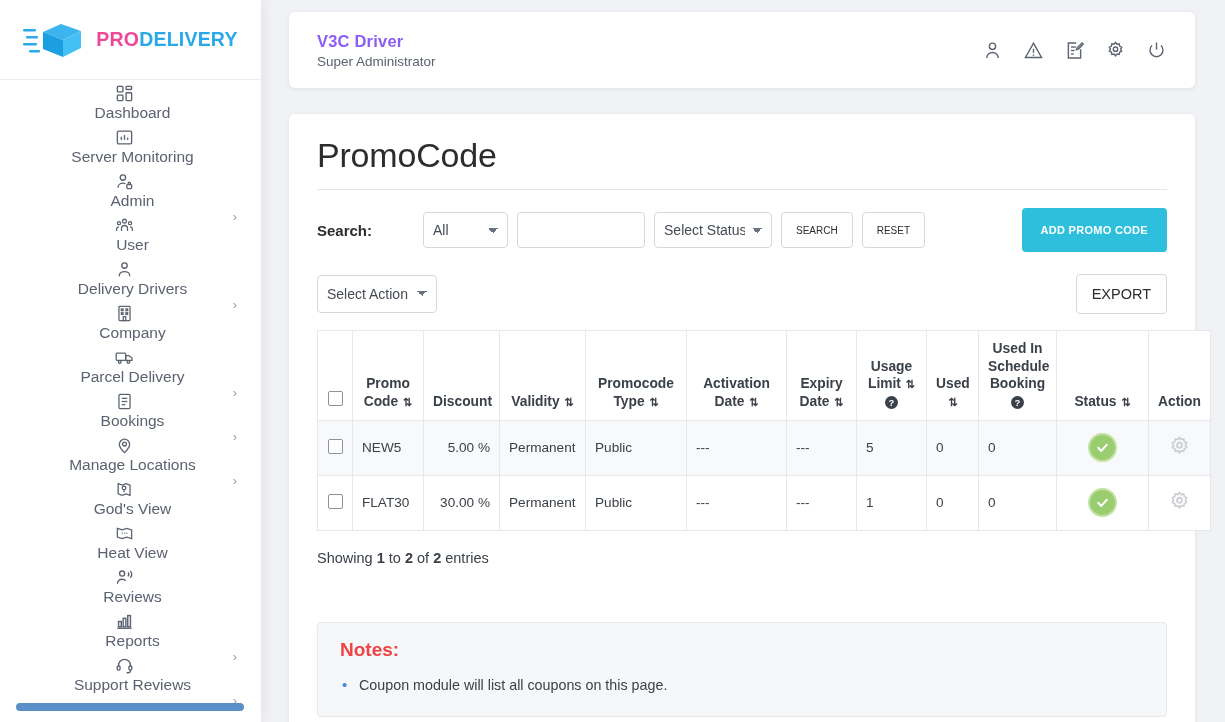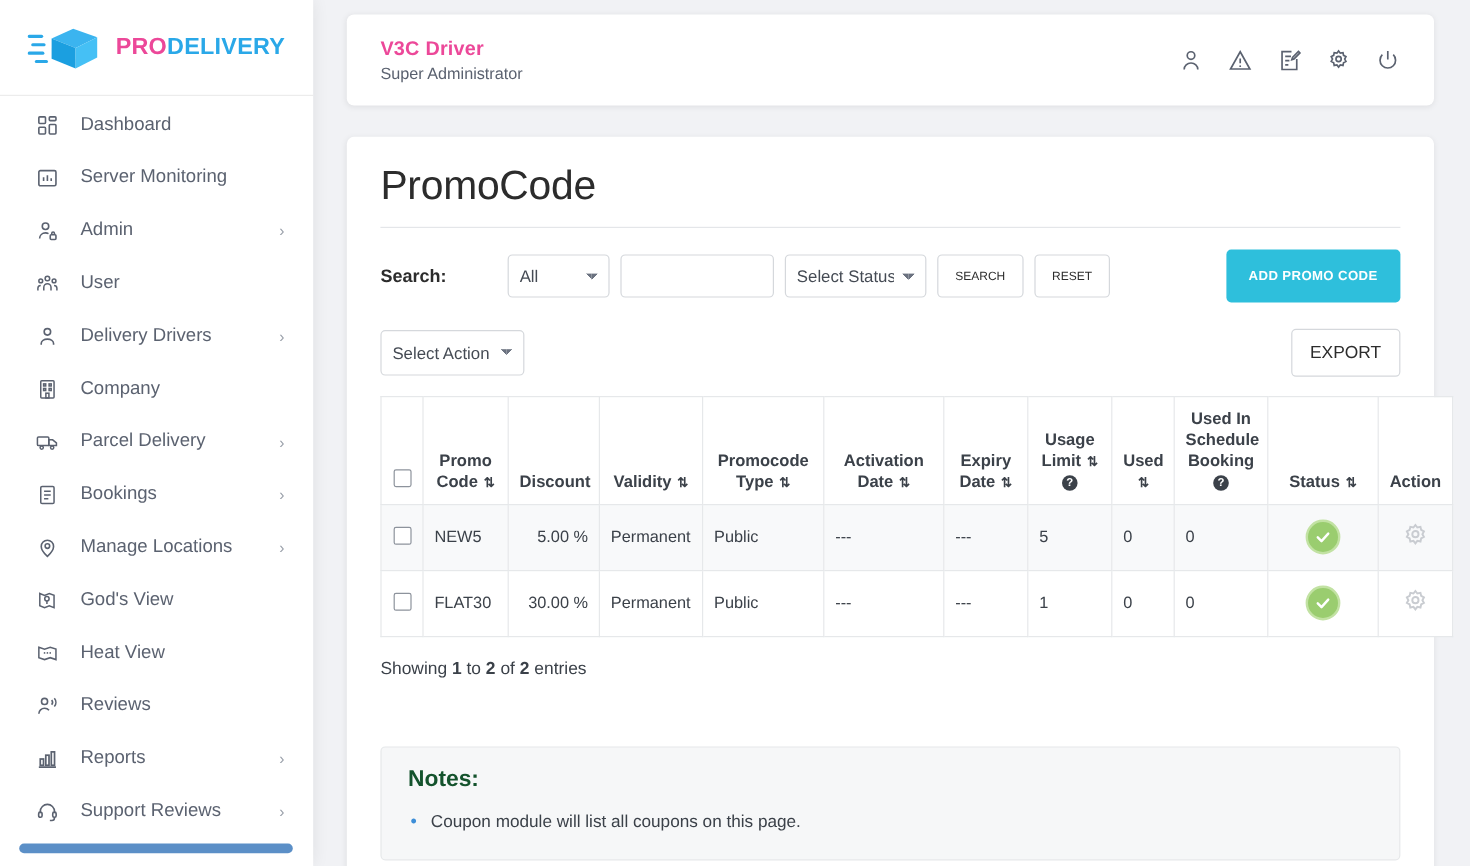--- a/index.html
+++ b/index.html
@@ -31,20 +31,21 @@
   .brand-text .pro { color: #ec4899; }
   .brand-text .delivery { color: #2aa8e8; }
 
   .nav { padding-top: 2px; }
   .nav-item {
     display: flex; align-items: center;
     height: 44px; padding: 0 24px 0 28px;
     color: #5b6270; font-size: 15.5px;
     cursor: pointer; position: relative;
     white-space: nowrap;
+    flex-direction: column;
   }
   .nav-item .ico {
     width: 22px; height: 22px; margin-right: 17px;
     flex: 0 0 22px; display: flex; align-items: center; justify-content: center;
     color: #5b6270;
   }
   .nav-item .ico svg { width: 19px; height: 19px; display: block; }
   .nav-item .label { flex: 1 1 auto; }
   .nav-item .caret {
     font-size: 13px; color: #9aa0aa; margin-left: auto;
@@ -67,21 +68,21 @@
 
   .topbar {
     background: #fff; border-radius: 6px;
     height: 76px;
     display: flex; align-items: center;
     padding: 0 28px 0 28px;
     box-shadow: 0 1px 5px rgba(0,0,0,.08);
     margin-bottom: 26px;
   }
   .topbar-titles { display: flex; flex-direction: column; gap: 3px; }
-  .topbar-title { color: #ec4899; font-size: 16.5px; font-weight: bold; letter-spacing: .2px; }
+  .topbar-title { color: #8b5cf6; font-size: 16.5px; font-weight: bold; letter-spacing: .2px; }
   .topbar-sub { color: #5b6270; font-size: 13.5px; }
   .topbar-icons { margin-left: auto; display: flex; align-items: center; gap: 20px; }
   .topbar-icons .tico { color: #5b6270; cursor: pointer; display:flex; }
   .topbar-icons .tico svg { width: 21px; height: 21px; display: block; }
 
   .card {
     background: #fff; border-radius: 6px;
     box-shadow: 0 1px 5px rgba(0,0,0,.08);
     padding: 22px 28px 20px 28px;
   }
@@ -183,21 +184,21 @@
   .showing b { font-weight: bold; }
 
   
   .notes {
     margin-top: 56px;
     background: #f6f7f8;
     border: 1px solid #e6e8ea;
     border-radius: 4px;
     padding: 16px 22px 18px 22px;
   }
-  .notes-title { font-size: 19px; font-weight: bold; color: #14532d; margin-bottom: 12px; }
+  .notes-title { font-size: 19px; font-weight: bold; color: #ef4444; margin-bottom: 12px; }
   .notes ul { list-style: none; }
   .notes li {
     position: relative; padding-left: 19px;
     font-size: 14.3px; color: #3b4149; line-height: 1.75;
   }
   .notes li::before {
     content: "•"; position: absolute; left: 2px; top: -1px;
     color: #3d8ed8; font-size: 15px;
   }
 </style>

